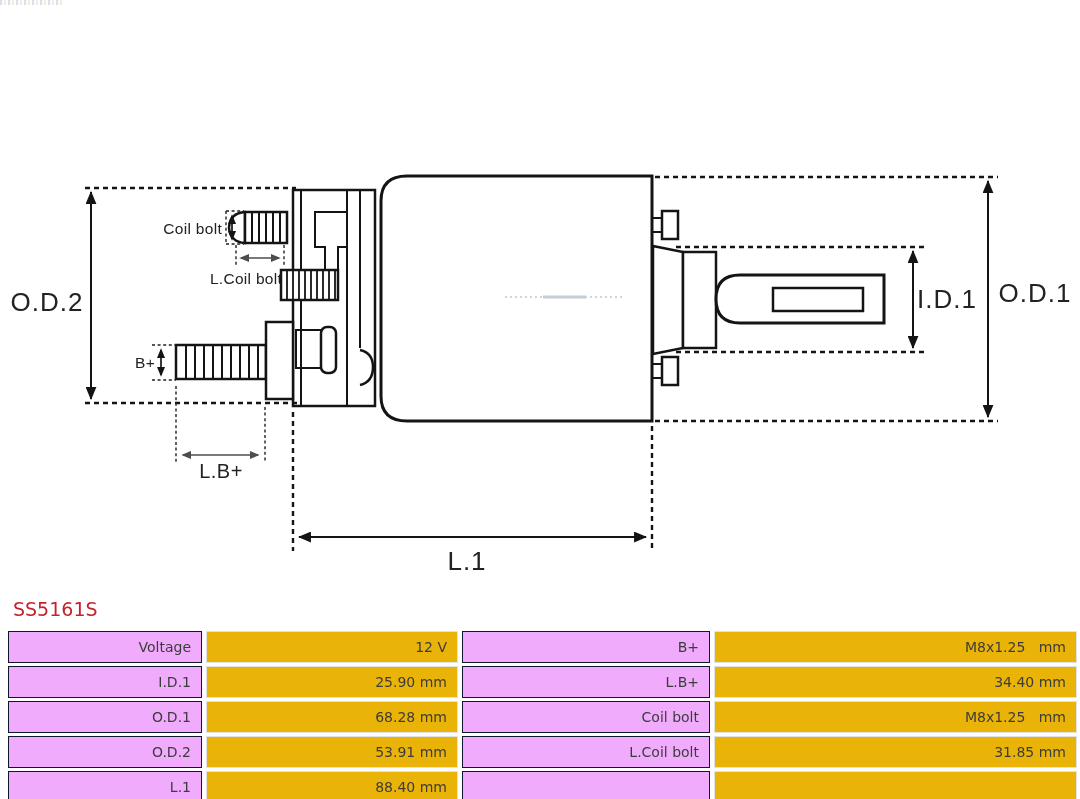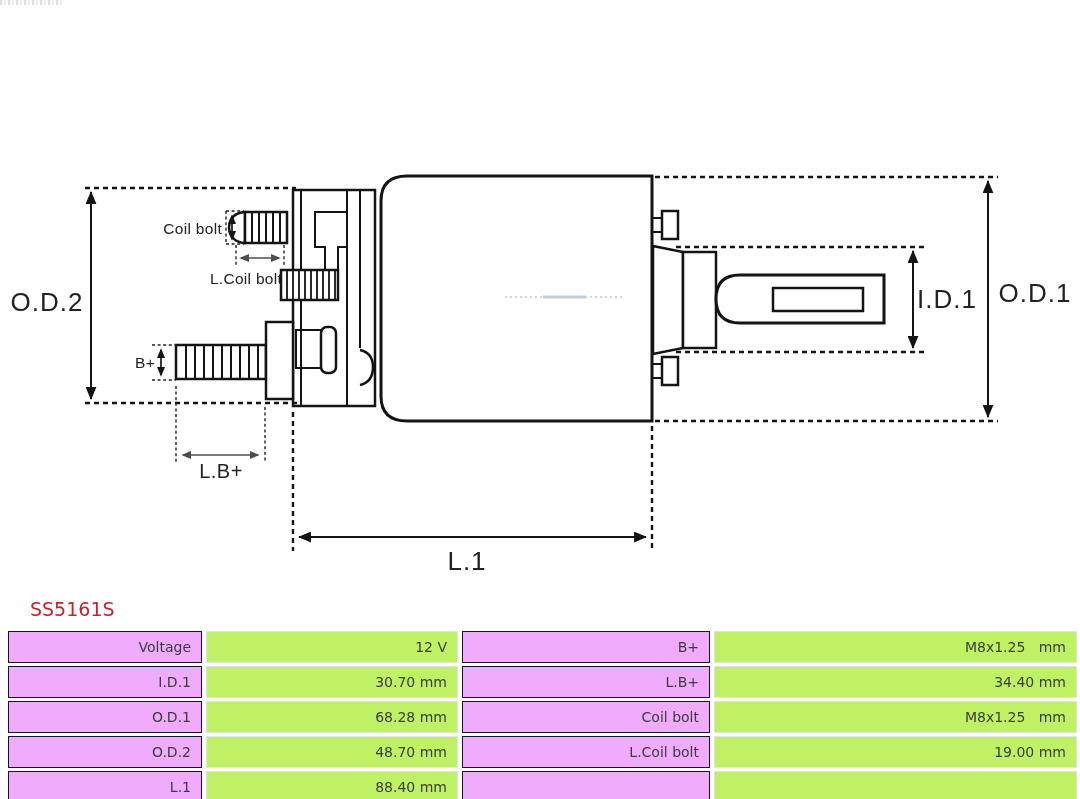--- a/index.html
+++ b/index.html
@@ -19,29 +19,29 @@
   .dims{stroke:#141414;stroke-width:1.7;fill:none;}
   .dimg{stroke:#4d4d4d;stroke-width:1.7;fill:none;}
   .hatch{stroke:#141414;stroke-width:1.8;}
   text{fill:#222;stroke:none;font-family:"Liberation Sans",sans-serif;}
   .lbl-big{font-size:26px;letter-spacing:1px;}
   .lbl-mid{font-size:20px;letter-spacing:.5px;}
   .lbl-sm{font-size:15.5px;letter-spacing:.3px;}
   .watermark{stroke:#ccd6e0;stroke-width:2;stroke-dasharray:2 3;}
   .watermark2{stroke:#c3ceda;stroke-width:3;}
   
-  .part-title{position:absolute;left:30px;top:598px;font-size:19px;font-weight:500;color:#c5232b;
+  .part-title{position:absolute;left:13px;top:598px;font-size:19px;font-weight:500;color:#c5232b;
               font-family:"DejaVu Sans","Liberation Sans",sans-serif;}
   table.spec{position:absolute;left:4px;top:628px;border-collapse:separate;border-spacing:4px 3px;
              table-layout:fixed;width:1077px;
              font-family:"DejaVu Sans","Liberation Sans",sans-serif;font-size:14px;color:#3c3c3c;}
   table.spec td{height:30px;padding:0 10px 0 4px;text-align:right;vertical-align:middle;
                 white-space:pre;overflow:hidden;}
   td.lab{background:#f0abfc;border:1px solid #0f172a;margin-top:44px;}
-  td.val{background:#bef264;border:1px solid #e2e2e2;}
+  td.val{background:#eab308;border:1px solid #e2e2e2;}
   .c1{width:194px;} .c2{width:252px;} .c3{width:248px;} .c4{width:363px;}
 </style>
 </head>
 <body>
 
 <div class="page">
 
   <div class="artifact"></div>
 
   <svg class="diagram" width="1080" height="592" viewBox="0 0 1080 592">
@@ -175,35 +175,35 @@
       </colgroup>
     <tbody>
       <tr>
         <td class="lab">Voltage</td>
         <td class="val">12 V</td>
         <td class="lab">B+</td>
         <td class="val">M8x1.25   mm</td>
       </tr>
       <tr>
         <td class="lab">I.D.1</td>
-        <td class="val">30.70 mm</td>
+        <td class="val">25.90 mm</td>
         <td class="lab">L.B+</td>
         <td class="val">34.40 mm</td>
       </tr>
       <tr>
         <td class="lab">O.D.1</td>
         <td class="val">68.28 mm</td>
         <td class="lab">Coil bolt</td>
         <td class="val">M8x1.25   mm</td>
       </tr>
       <tr>
         <td class="lab">O.D.2</td>
-        <td class="val">48.70 mm</td>
+        <td class="val">53.91 mm</td>
         <td class="lab">L.Coil bolt</td>
-        <td class="val">19.00 mm</td>
+        <td class="val">31.85 mm</td>
       </tr>
       <tr>
         <td class="lab">L.1</td>
         <td class="val">88.40 mm</td>
         <td class="lab"></td>
         <td class="val"></td>
       </tr>
     </tbody>
   </table>
 

